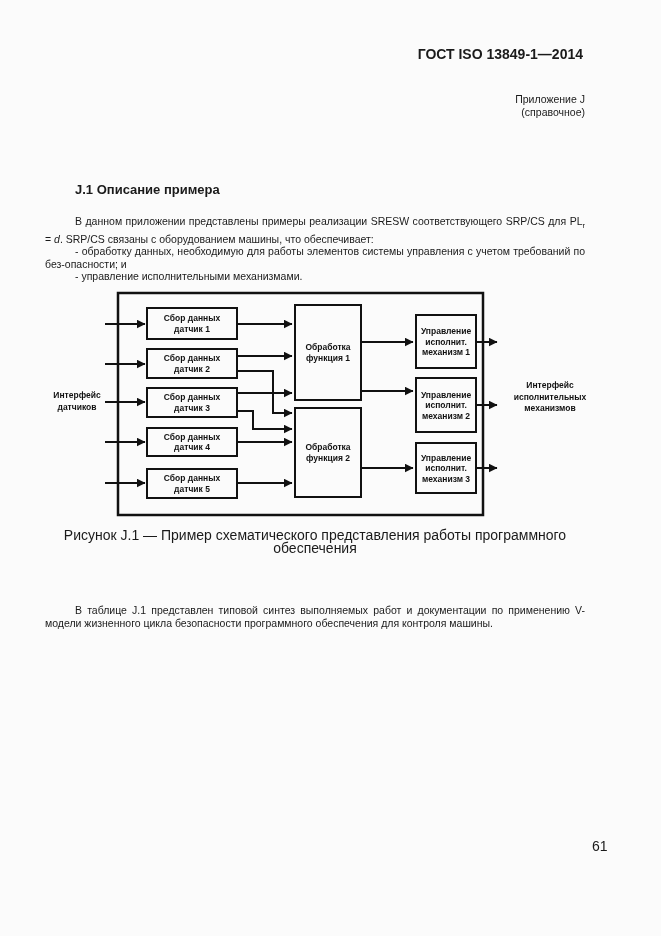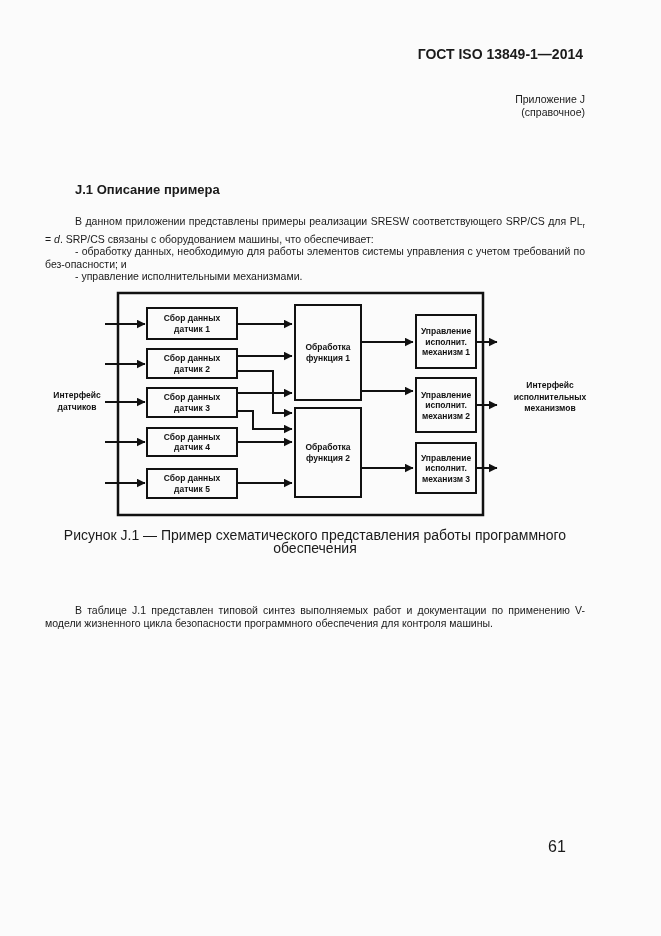--- a/index.html
+++ b/index.html
@@ -18,21 +18,21 @@
   .j1-body{top:195px;}
   .j2-body{top:584px;}
   .body-block p{margin:0;text-indent:30px;}
   .body-block sub{font-size:7.5px;}
   .fig-svg{position:absolute;left:0;top:285px;width:661px;height:240px;}
   .outer-rect{fill:none;stroke:#111;stroke-width:2.5;}
   .fbox{fill:#fbfbfb;stroke:#111;stroke-width:2;}
   .conn{fill:none;stroke:#111;stroke-width:2;}
   .btxt{font-family:"Liberation Sans",sans-serif;font-size:8.5px;font-weight:bold;fill:#111;text-anchor:middle;}
   .caption{position:absolute;top:529px;left:45px;width:540px;text-align:center;font-size:14px;line-height:13px;}
-  .page-number{position:absolute;top:838px;left:548px;font-size:16px;}
+  .page-number{position:absolute;top:838px;left:592px;font-size:14px;}
 </style>
 </head>
 <body>
 
 <div class="page">
 
   <div class="doc-header">ГОСТ ISO 13849-1—2014</div>
 
   <div class="appendix">
     <div>Приложение J</div>

